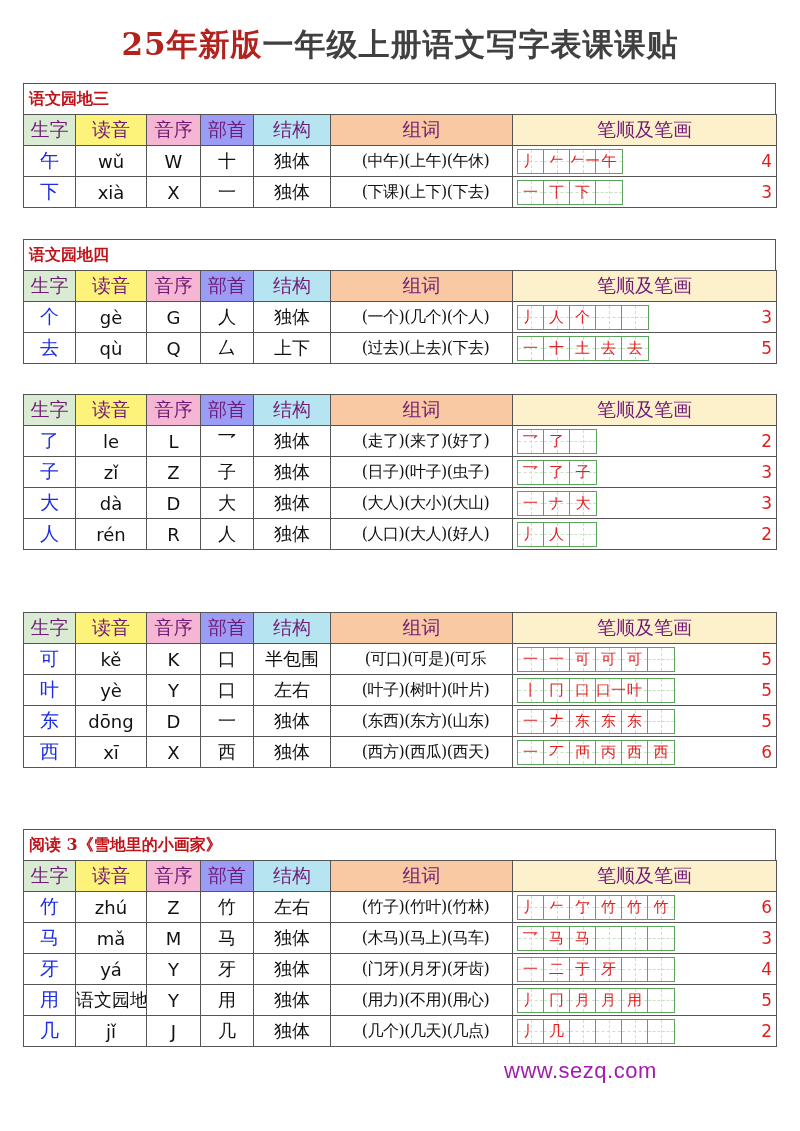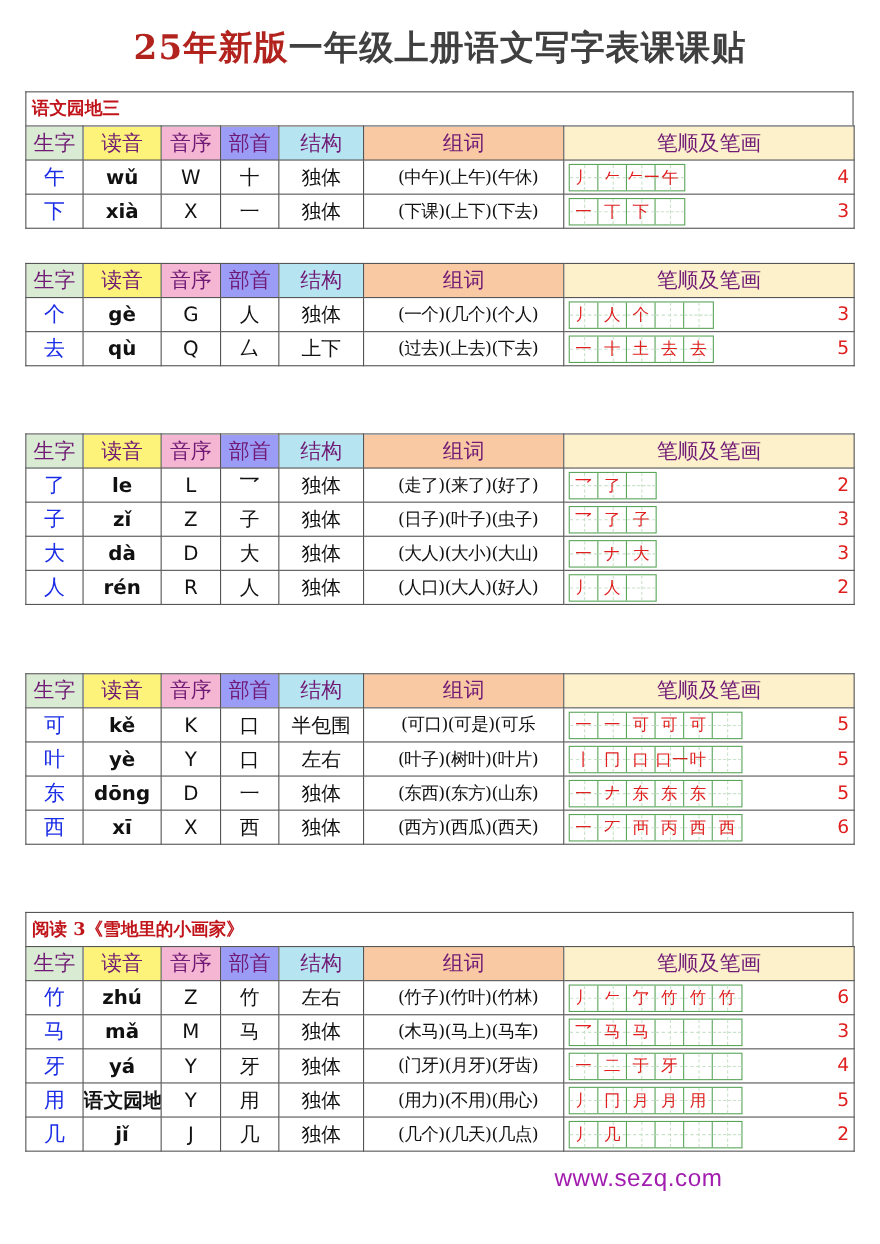--- a/index.html
+++ b/index.html
@@ -28,21 +28,21 @@
   th { font-family: "DejaVu Serif", serif; font-size: 19px; color: #701a75; }
   th.h-char { background: #d9ebd2; }
   th.h-pinyin { background: #fdf27a; margin-top: 28px; }
   th.h-order { background: #f4b6d2; }
   th.h-radical { background: #9b9cf6; }
   th.h-struct { background: #b6e4f1; }
   th.h-words { background: #f8c9a3; }
   th.h-strokes { background: #fdf1cc; }
 
   td.c-char { color: #1a2ce6; font-family: "DejaVu Serif", serif; font-size: 19px; }
-  td.c-pinyin { font-size: 18px; font-weight: bold; }
+  td.c-pinyin { font-size: 18px; }
   td.c-order { font-size: 18px; }
   td.c-radical { font-size: 18px; }
   td.c-struct { font-size: 18px; font-family: "DejaVu Serif", serif; }
   td.c-words { font-size: 16px; font-family: "DejaVu Serif", serif; text-align: center; padding-left: 8px; letter-spacing: -0.5px; }
   td.c-strokes { text-align: left; position: relative; padding-left: 4px; }
 
   .grid { display: inline-flex; vertical-align: middle; border: 1.2px solid #5aa55a; height: 25px; }
   .cell {
     width: 26px; height: 23px; border-right: 1.2px solid #5aa55a; position: relative;
     font-size: 15px; line-height: 23px; text-align: center; color: #222;
@@ -122,20 +122,21 @@
               <div class="cell red"><span>一</span></div>
               <div class="cell red"><span>丅</span></div>
               <div class="cell red"><span>下</span></div>
               <div class="cell red"><span></span></div>
             </div><span class="count">3</span></td>
         </tr>
       </tbody>
     </table>
   </div>
 <div class="section" style="top:239px">
+    <div class="sec-title">语文园地四</div>
     <table>
       <colgroup>
         <col style="width:52px">
         <col style="width:71px">
         <col style="width:54px">
         <col style="width:53px">
         <col style="width:77px">
         <col style="width:182px">
         <col style="width:264px">
       </colgroup>

